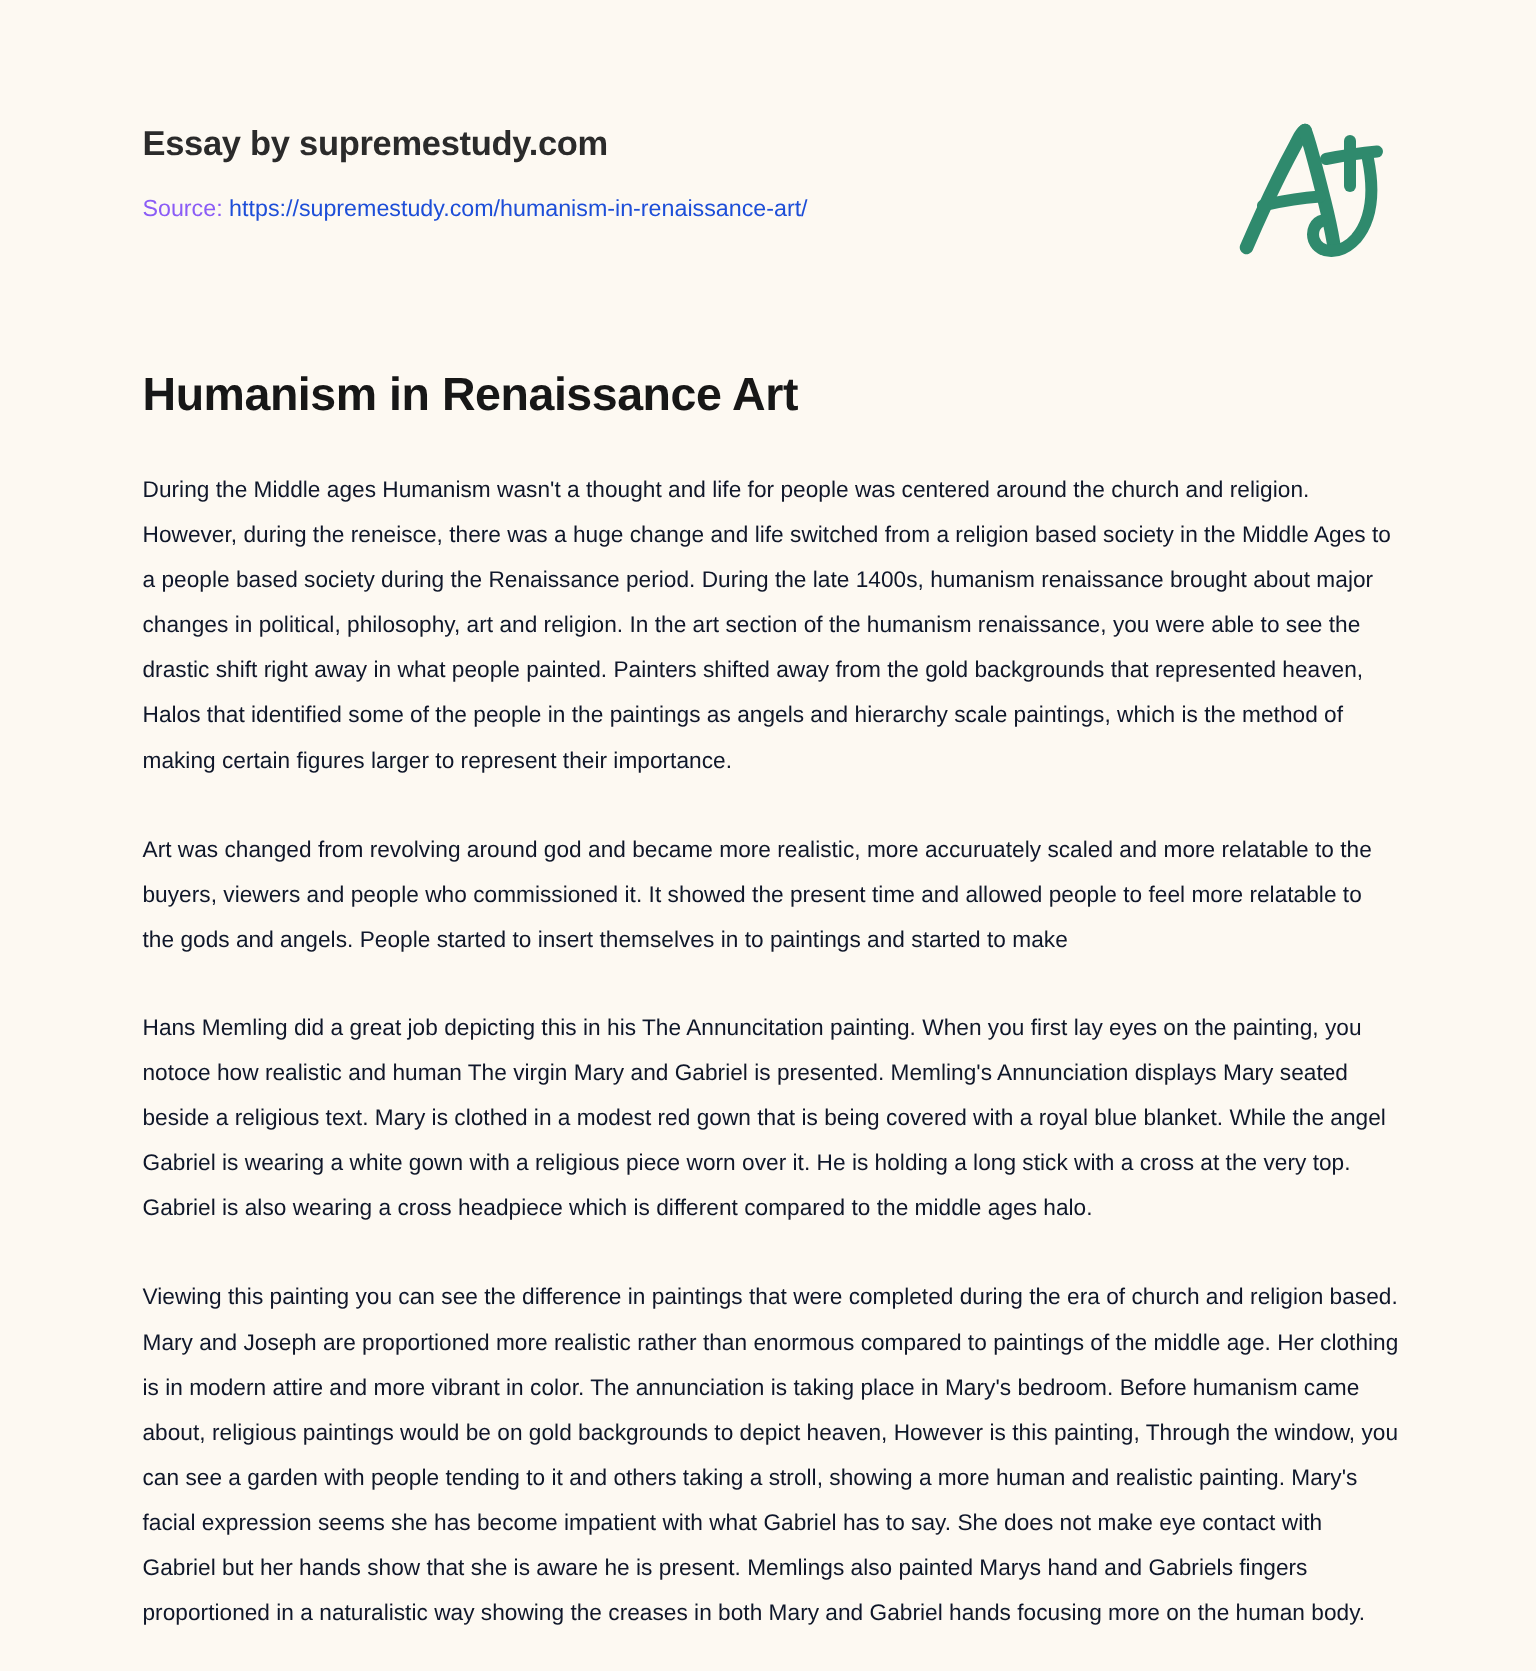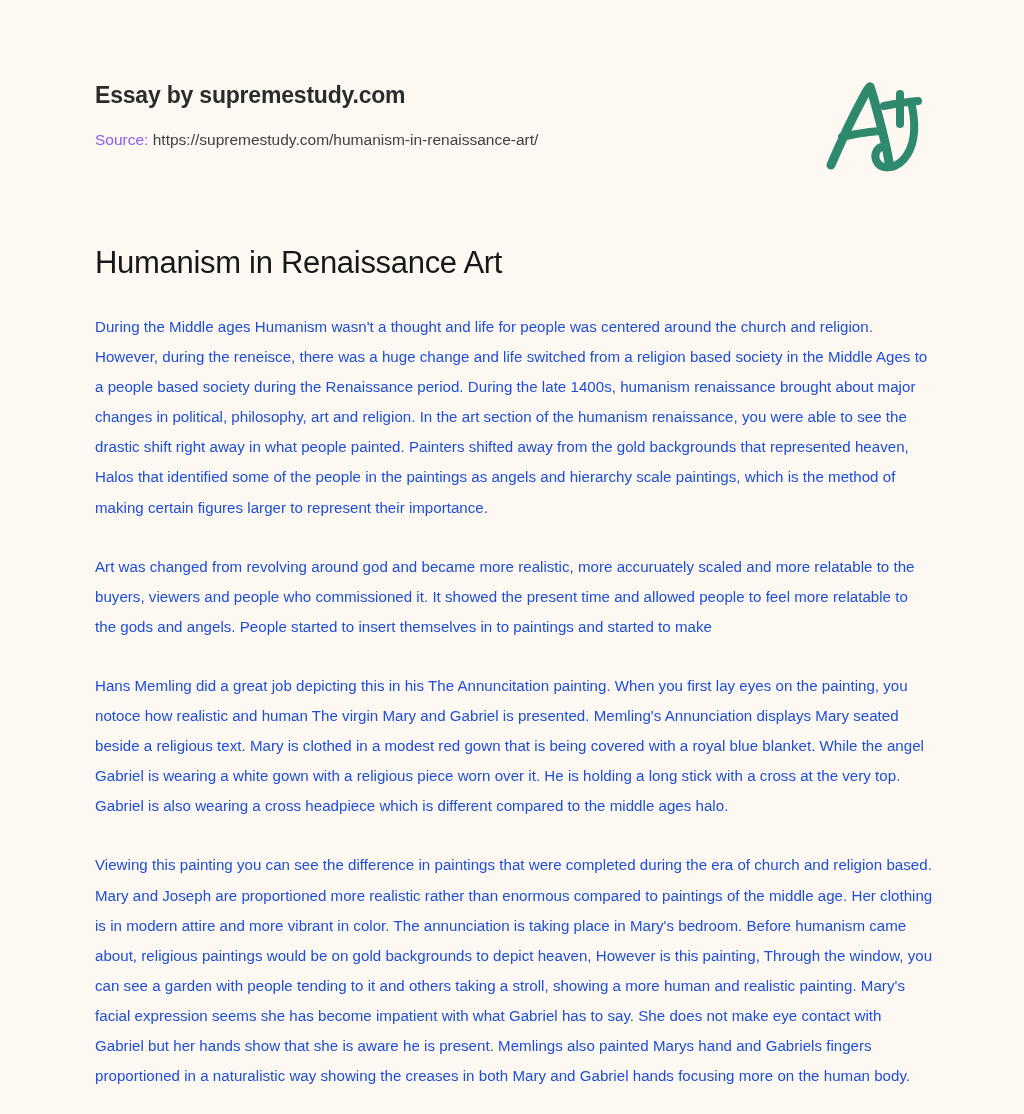--- a/index.html
+++ b/index.html
@@ -49,21 +49,21 @@
     font-size: 15.5px;
     line-height: 20px;
     white-space: nowrap;
   }
 
   .source-label {
     color: #8b5cf6;
   }
 
   .source-url {
-    color: #404040;
+    color: #1d4ed8;
     text-decoration: none;
     text-align: right;
   }
 
   
   .logo {
     position: absolute;
     left: 808px;
     top: 57px;
     width: 130px;
@@ -71,39 +71,39 @@
   }
 
   .logo svg { display: block; width: 130px; height: 118px; }
 
   
   .essay-title {
     position: absolute;
     left: 95px;
     top: 243px;
     font-size: 31px;
-    font-weight: normal;
+    font-weight: bold;
     color: #171717;
     letter-spacing: -0.3px;
     line-height: 40px;
     white-space: nowrap;
   }
 
   
   .body-copy {
     position: absolute;
     left: 95px;
     top: 312px;
     width: 838px;
   }
 
   .body-copy p {
     font-size: 15.1px;
     line-height: 30.1px;
-    color: #1d4ed8;
+    color: #0f172a;
     text-align: left;
     margin: 0 0 29px 0;
     letter-spacing: 0.02px;
   }
 
   .body-copy p:last-child { margin-bottom: 12px; }
 </style>
 </head>
 <body>
 

